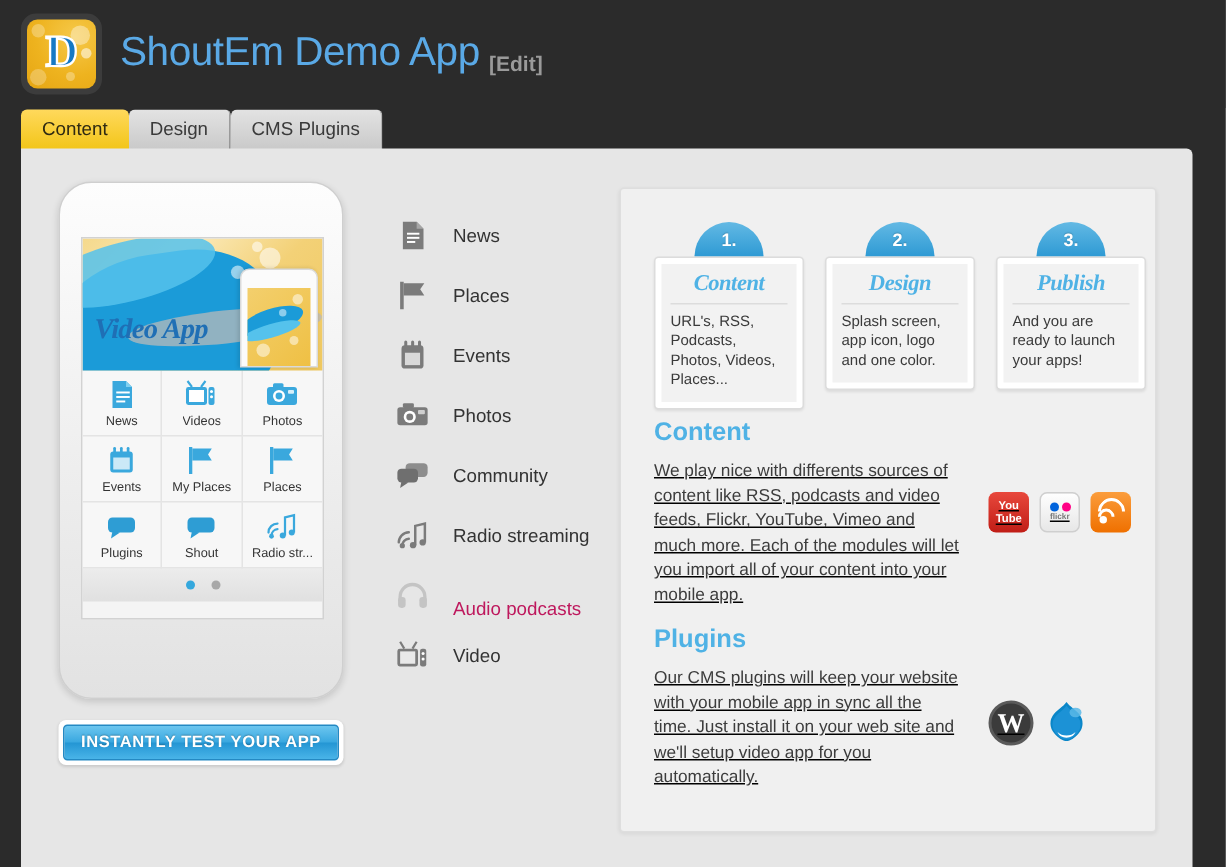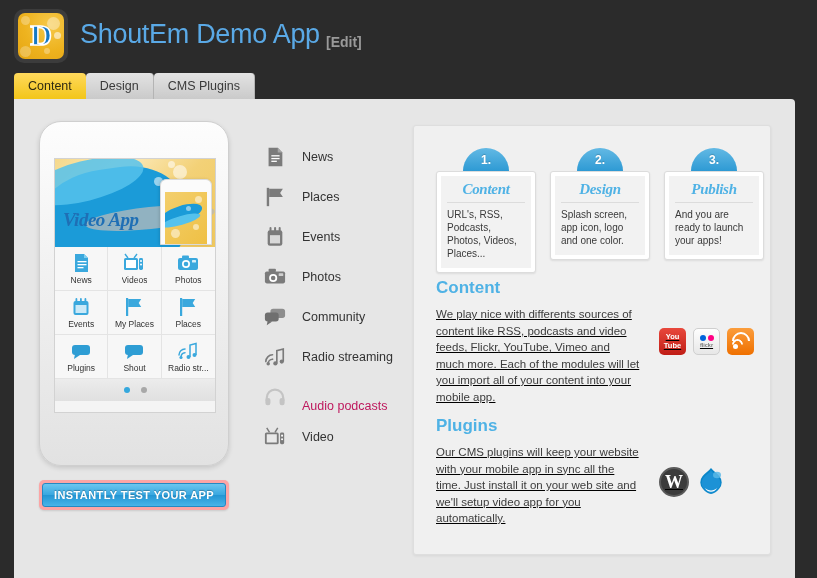--- a/index.html
+++ b/index.html
@@ -106,21 +106,21 @@
   .gcell .gi { width: 22px; height: 20px; margin-bottom: 2px; }
   .gcell .gl { font-size: 8.5px; color: #333; white-space: nowrap; overflow: hidden;
     max-width: 50px; text-overflow: ellipsis; }
   #pager { height: 22px; display: flex; align-items: center; justify-content: center;
     gap: 11px; background: linear-gradient(to bottom,#ececec,#e0e0e0); }
   #pager .pd { width: 6px; height: 6px; border-radius: 50%; background: #a8a8a8; }
   #pager .pd.on { background: #35a8dd; }
   
   #cta {
     position: absolute; left: 25px; top: 381px; width: 190px; height: 30px;
-    border-radius: 5px; padding: 3px; background: #fca5a5; cursor: pointer;
+    border-radius: 5px; padding: 3px; background: #ffffff; cursor: pointer;
     box-shadow: 0 1px 2px rgba(0,0,0,.12);
   }
   #cta .inner {
     width: 100%; height: 100%; border-radius: 3px; color: #fff; font-size: 11px;
     font-weight: bold; display: flex; align-items: center; justify-content: center;
     letter-spacing: .4px; text-shadow: 0 -1px 1px rgba(0,0,0,.28);
     background: linear-gradient(to bottom, #6cc6ef 0%, #3aa8e0 48%, #2496d4 52%, #49b4e8 100%);
     border: 1px solid #2489c3;
   }
   

